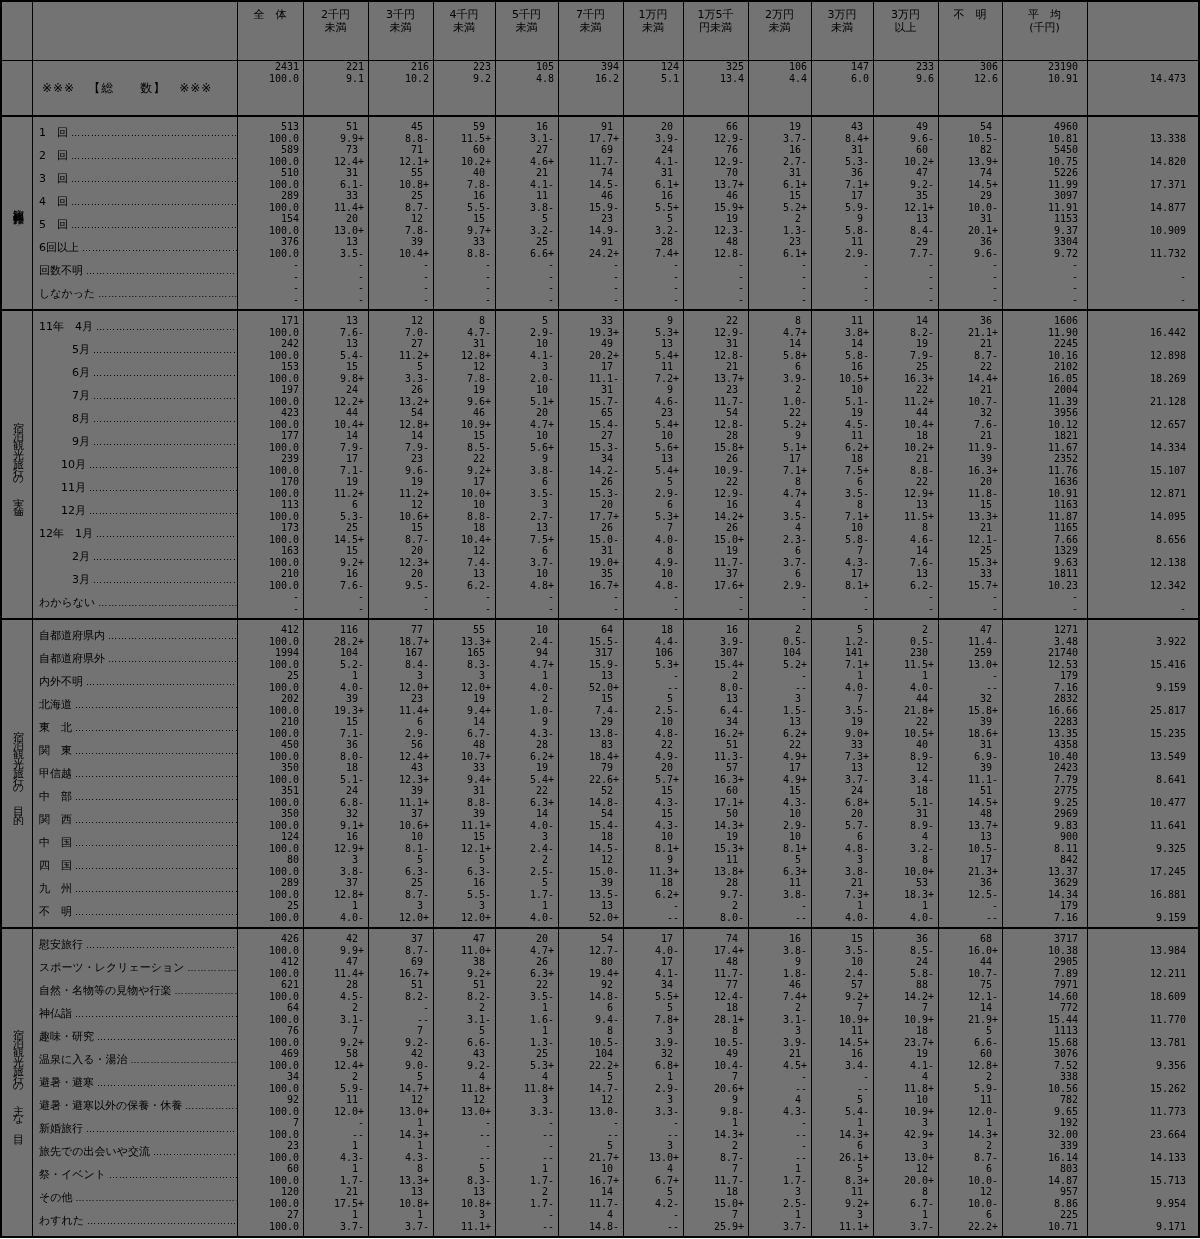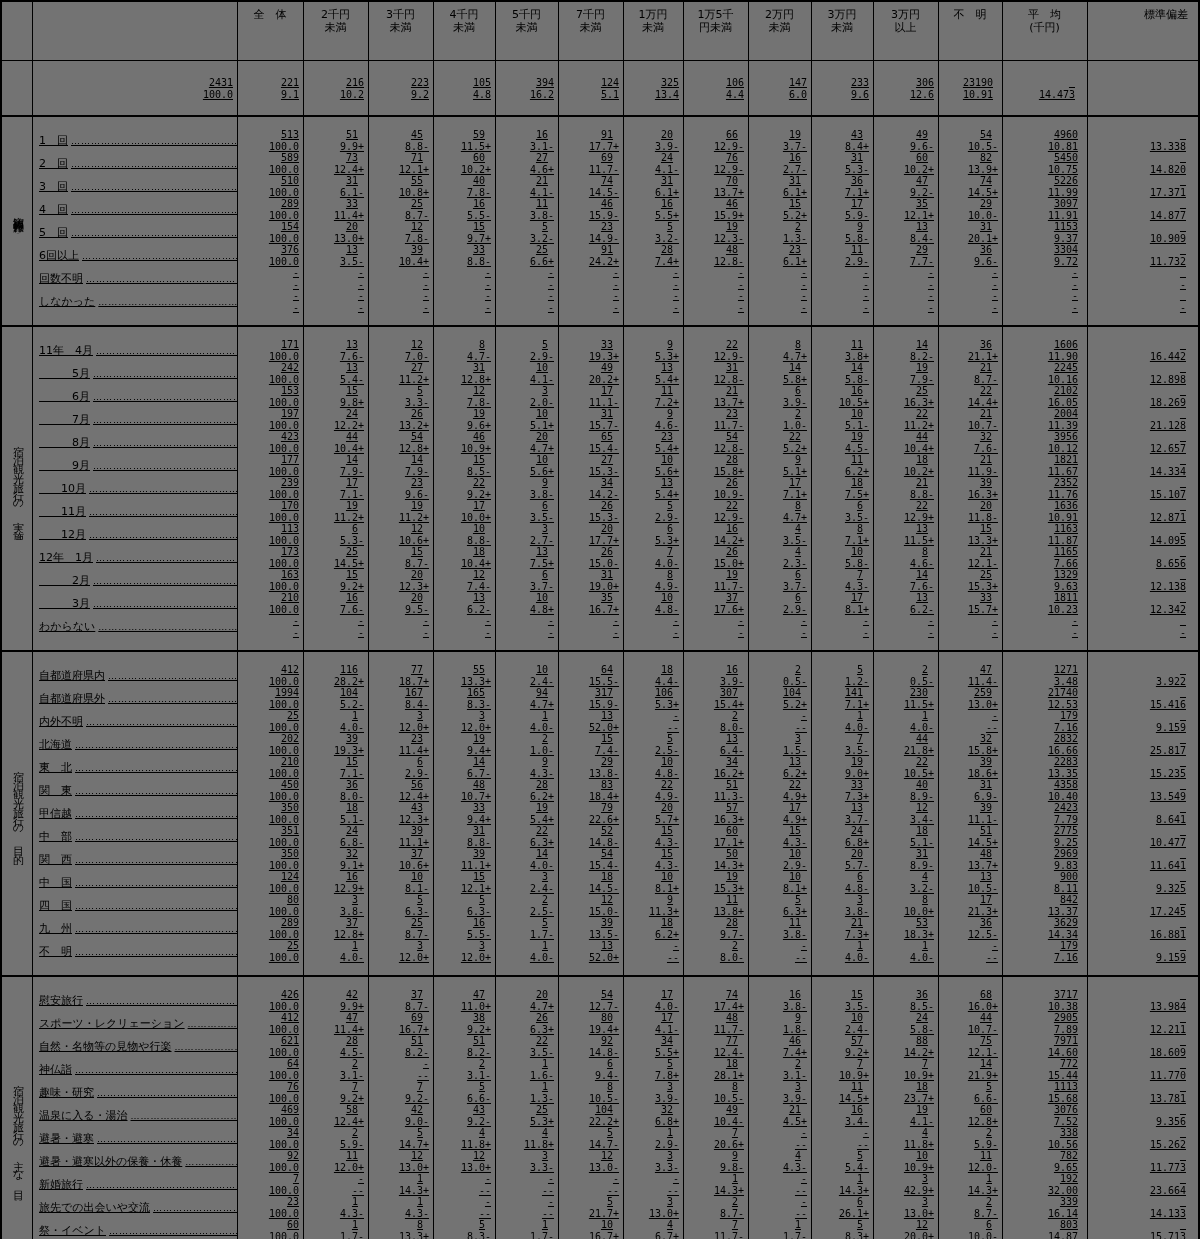--- a/index.html
+++ b/index.html
@@ -7,27 +7,27 @@
   .tbl{position:relative;width:1196px;border:2px solid #000;background:#737373;overflow:hidden;}
   .vline{position:absolute;top:0;bottom:0;width:1px;background:#000;z-index:5;}
   .grid{display:grid;grid-template-columns:235px 66px 65px 65px 62px 63px 65px 60px 65px 63px 62px 65px 64px 85px 111px;}
   .grid2{display:grid;grid-template-columns:205px 66px 65px 65px 62px 63px 65px 60px 65px 63px 62px 65px 64px 85px 111px;}
   #hdr{height:58px;border-bottom:1px solid #000;}
   .hcell{padding-top:6px;text-align:center;font-size:11px;line-height:13px;}
   .hcell .hl{white-space:pre;min-height:13px;}
   .hcell.sdh{text-align:right;padding-right:10px;}
   #trow{height:54px;border-bottom:2px solid #000;}
   .tlabel{display:flex;align-items:center;padding-left:40px;font-size:12px;white-space:pre;letter-spacing:1px;}
-  #trow .cell{margin-top:16px;text-decoration:underline;}
+  #trow .cell{}
   .section{display:flex;border-bottom:2px solid #000;}
   .section:last-child{border-bottom:none;}
   .gcol{width:30px;display:flex;align-items:center;justify-content:center;}
   .glabel{writing-mode:vertical-rl;text-orientation:upright;font-size:11px;letter-spacing:9px;white-space:pre;overflow:hidden;}
   .glabel.tight{letter-spacing:1px;}
-  .srows{flex:1;padding:12px 0;text-decoration:underline;}
+  .srows{flex:1;padding:4px 0;}
   .drow{height:23px;}
   .lbl{display:flex;align-items:center;overflow:hidden;padding-left:7px;}
   .lt{font-size:11px;white-space:pre;}
   .leader{flex:1;overflow:hidden;white-space:nowrap;font-size:9px;letter-spacing:1px;padding:0 3px;color:#000;}
   .cell{overflow:hidden;}
   .n,.pc{height:11.5px;line-height:11.5px;font-size:10px;font-family:"DejaVu Sans Mono",monospace;text-align:right;padding-right:4px;white-space:pre;}
   .n.pad{padding-right:10px;}
   .mean .n,.mean .pc{padding-right:9px;}
   .sdc .n,.sdc .pc{padding-right:12px;}
 </style>
@@ -82,26 +82,23 @@
         <div class="hl">以上</div>
       </div>
       <div class="hcell">
         <div class="hl">不　明</div>
         <div class="hl"></div>
       </div>
       <div class="hcell">
         <div class="hl">平　均</div>
         <div class="hl">(千円)</div>
       </div>
-      <div class="hcell sdh">
-        <div class="hl">標準偏差</div>
-        <div class="hl"></div>
-      </div>
     </div>
   <div class="grid" id="trow">
+      <div class="tlabel">※※※　【総　　数】　※※※</div>
       <div class="cell">
         <div class="n">2431</div>
         <div class="pc">100.0</div>
       </div>
       <div class="cell">
         <div class="n">221</div>
         <div class="pc">9.1</div>
       </div>
       <div class="cell">
         <div class="n">216</div>

